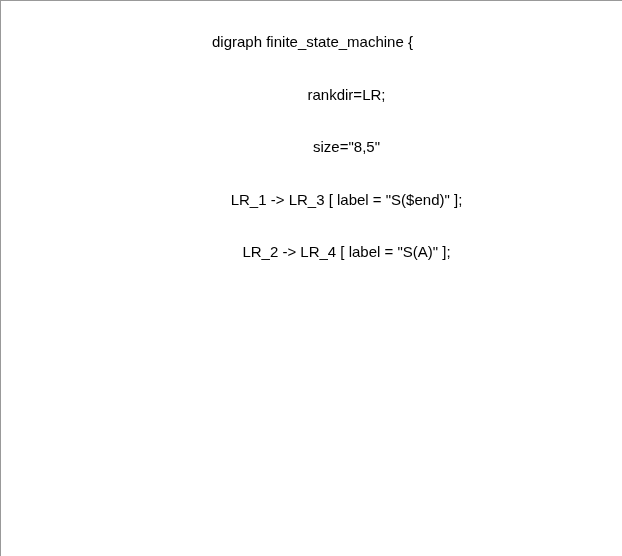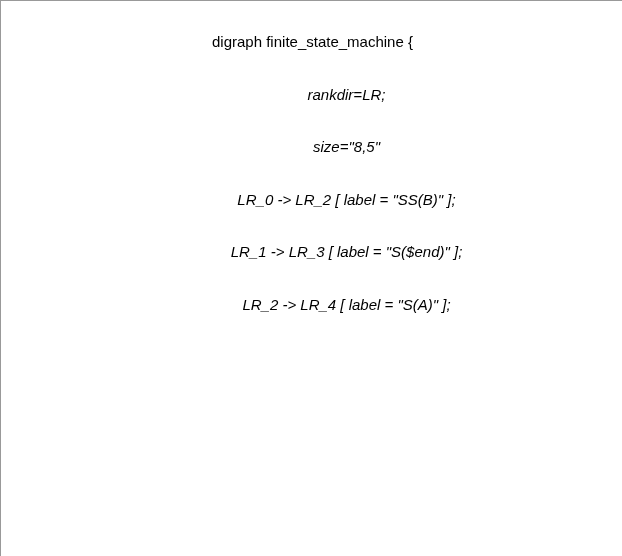--- a/index.html
+++ b/index.html
@@ -25,34 +25,32 @@
       white-space: pre;
       font-family: Arial, "Helvetica Neue", Helvetica, sans-serif;
     }
     .line {
       display: block;
       min-height: 1em;
       text-align: center;
     }
     .indent {
       padding-left: 68px;
-      font-style: italic;
     }
     .no-indent {
       padding-left: 0;
     }
   </style>
 </head>
 <body>
 
 <div class="code-block">
 <span class="line no-indent">digraph finite_state_machine {</span>
 <span class="line indent">rankdir=LR;</span>
 <span class="line indent">size="8,5"</span>
-<span class="line indent">LR_0 -&gt; LR_2 [ label = "SS(B)" ];</span>
 <span class="line indent">LR_1 -&gt; LR_3 [ label = "S($end)" ];</span>
 <span class="line indent">LR_2 -&gt; LR_4 [ label = "S(A)" ];</span>
 
 
 
 
 
 
 
 

